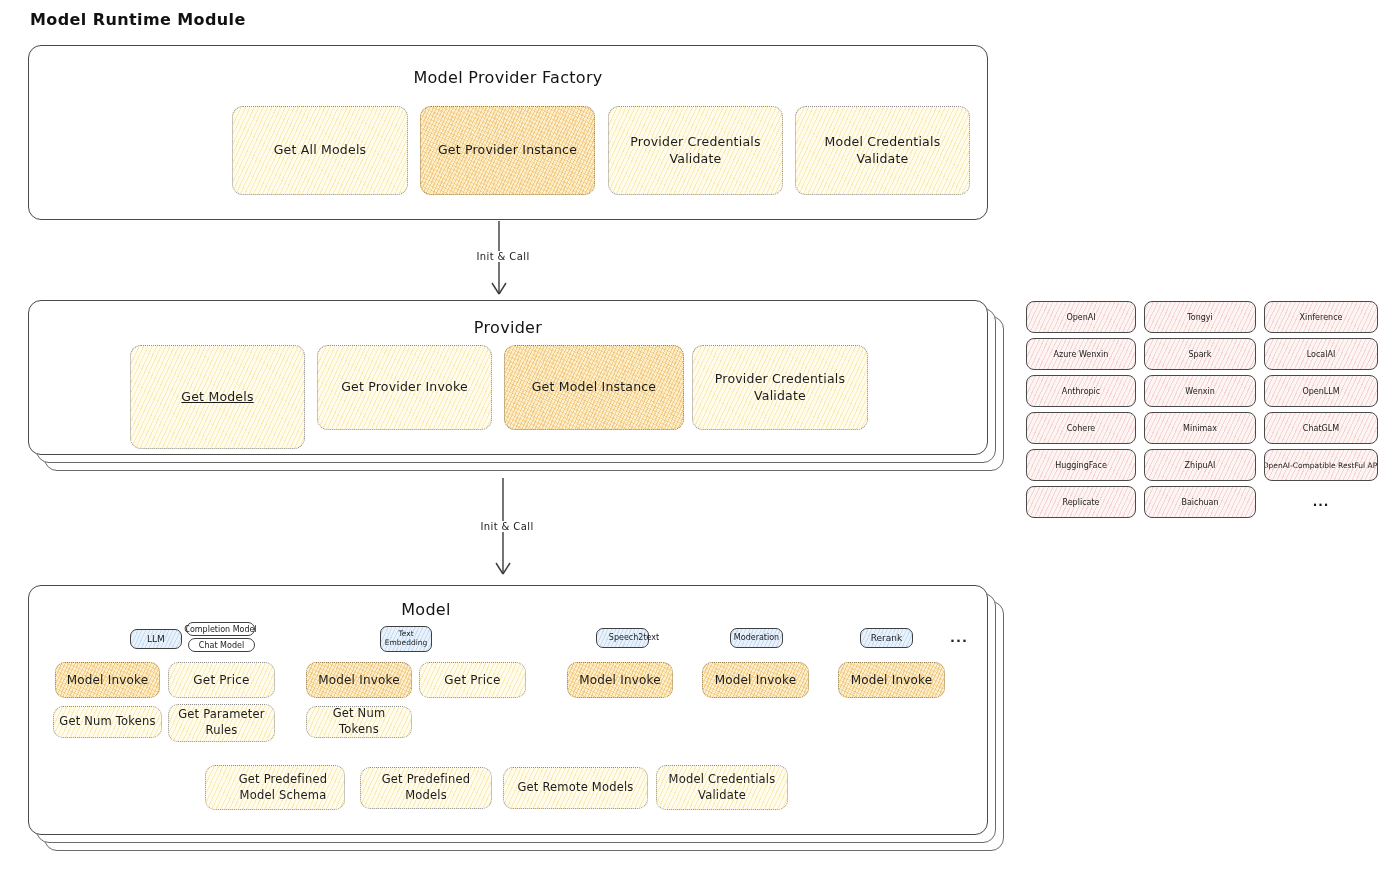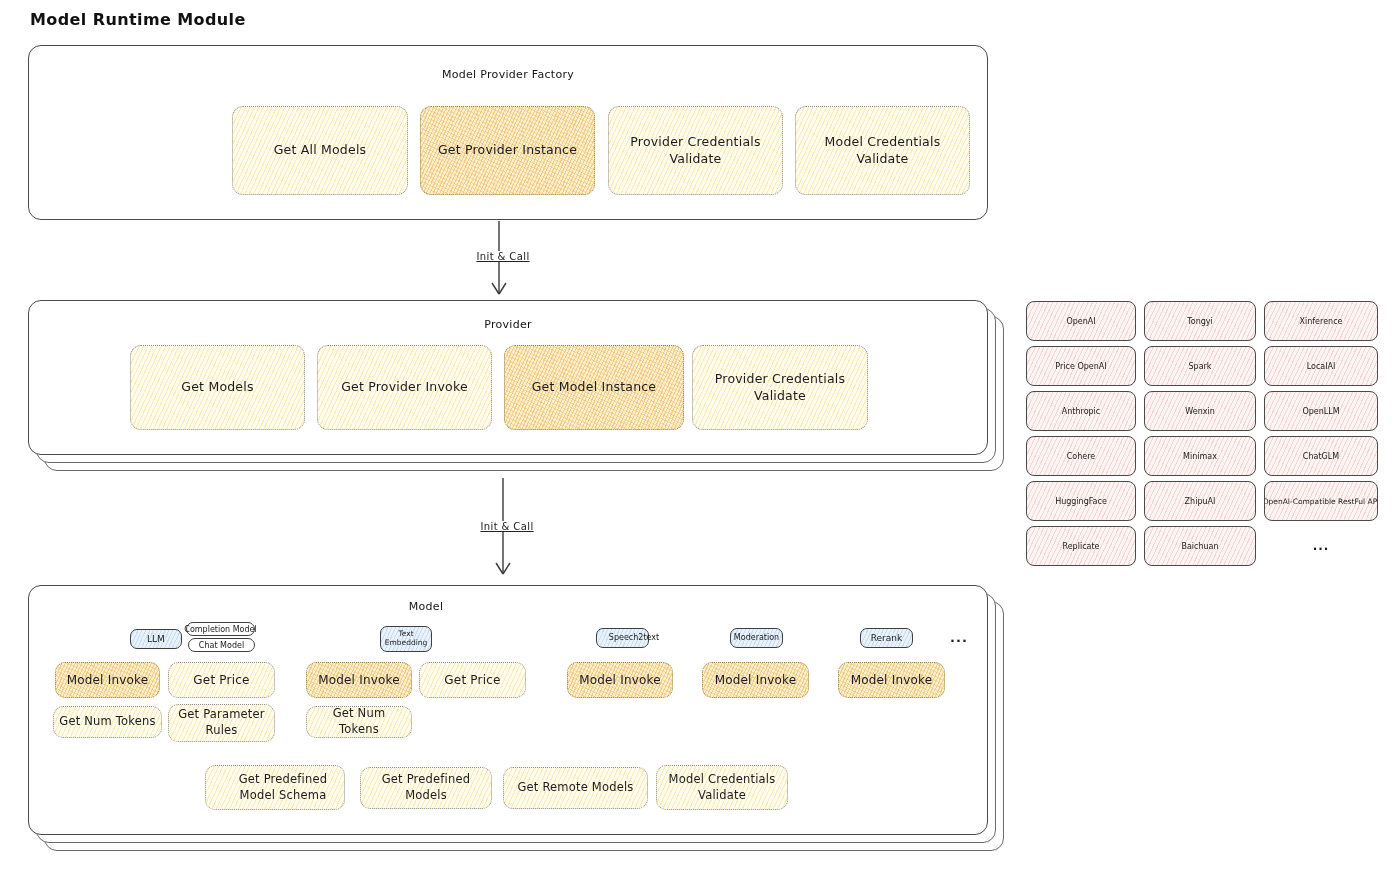--- a/index.html
+++ b/index.html
@@ -17,21 +17,21 @@
   }
   .container{
     position:absolute;background:#fff;
     border:1.4px solid #4a4a4a;border-radius:13px;box-sizing:border-box;
   }
   .stack{
     position:absolute;background:#fff;
     border:1.3px solid #6a6a6a;border-radius:13px;box-sizing:border-box;
   }
   .sec-title{
-    position:absolute;text-align:center;font-size:11px;color:#141414;letter-spacing:.3px;
+    position:absolute;text-align:center;font-size:16px;color:#141414;letter-spacing:.3px;
   }
   .node{
     position:absolute;display:flex;align-items:center;justify-content:center;
     text-align:center;border-radius:11px;box-sizing:border-box;
     font-size:12.5px;line-height:1.35;padding:3px 8px;color:#1b1b1b;letter-spacing:.2px;
   }
   .light{
     background:
       repeating-linear-gradient(115deg, transparent 0 3px, rgba(243,210,100,0.40) 3px 4px),
       #fffcee;
@@ -62,35 +62,35 @@
   }
   .dots{
     position:absolute;font-size:13px;font-weight:bold;color:#222;letter-spacing:1px;
   }
   .pgrid{
     position:absolute;left:1026px;top:301px;width:352px;
     display:grid;grid-template-columns:110px 112px 114px;
     column-gap:8px;row-gap:5px;
   }
   .pill{
-    height:40px;display:flex;align-items:center;justify-content:center;
+    height:32px;display:flex;align-items:center;justify-content:center;
     text-align:center;box-sizing:border-box;
     background:
       repeating-linear-gradient(115deg, transparent 0 3px, rgba(233,148,148,0.33) 3px 4px),
       #fdf4f4;
     border:1.3px solid #4a4a4a;border-radius:8px;
     font-size:8px;color:#1b1b1b;white-space:nowrap;overflow:hidden;
   }
   .pill.ellipsis{
     background:none;border:none;font-size:12px;font-weight:bold;letter-spacing:1px;
   }
   .arrow-svg{position:absolute;overflow:visible;}
   .arrow-label{
     position:absolute;background:#fff;font-size:10px;color:#222;
-    text-align:center;padding:0 2px;letter-spacing:.4px;text-decoration:underline;
+    text-align:center;padding:0 2px;letter-spacing:.4px;
   }
 </style>
 </head>
 <body>
 
 <div class="canvas">
 
   <div class="page-title">Model Runtime Module</div>
 
   <div class="container" style="left:28px;top:45px;width:960px;height:175px;"></div>
@@ -106,30 +106,30 @@
     <line x1="5" y1="62" x2="12" y2="73" stroke="#3a3a3a" stroke-width="1.4"></line>
     <line x1="19" y1="62" x2="12" y2="73" stroke="#3a3a3a" stroke-width="1.4"></line>
   </svg>
   <div class="arrow-label" style="left:464px;top:251px;width:74px;">Init &amp; Call</div>
 
   <div class="stack" style="left:44px;top:316px;width:960px;height:155px;"></div>
   <div class="stack" style="left:36px;top:308px;width:960px;height:155px;"></div>
   <div class="container" style="left:28px;top:300px;width:960px;height:155px;"></div>
   <div class="sec-title" style="left:28px;top:318px;width:960px;">Provider</div>
 
-  <div class="node light" style="left:130px;top:345px;width:175px;height:85px;">Get Models</div>
+  <div class="node light" style="left:130px;top:345px;width:175px;height:104px;text-decoration:underline;">Get Models</div>
   <div class="node light" style="left:317px;top:345px;width:175px;height:85px;">Get Provider Invoke</div>
   <div class="node dark" style="left:504px;top:345px;width:180px;height:85px;">Get Model Instance</div>
   <div class="node light" style="left:692px;top:345px;width:176px;height:85px;">Provider Credentials Validate</div>
 
   <div class="pgrid">
     <div class="pill">OpenAI</div>
     <div class="pill">Tongyi</div>
     <div class="pill">Xinference</div>
-    <div class="pill">Price OpenAI</div>
+    <div class="pill">Azure Wenxin</div>
     <div class="pill">Spark</div>
     <div class="pill">LocalAI</div>
     <div class="pill">Anthropic</div>
     <div class="pill">Wenxin</div>
     <div class="pill">OpenLLM</div>
     <div class="pill">Cohere</div>
     <div class="pill">Minimax</div>
     <div class="pill">ChatGLM</div>
     <div class="pill">HuggingFace</div>
     <div class="pill">ZhipuAI</div>

